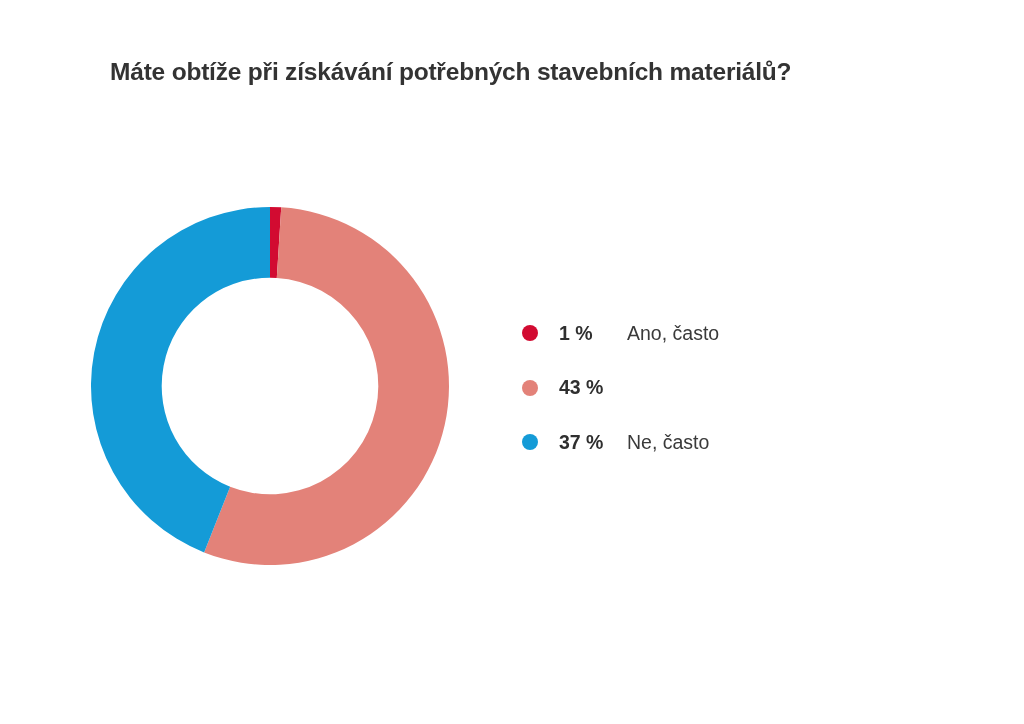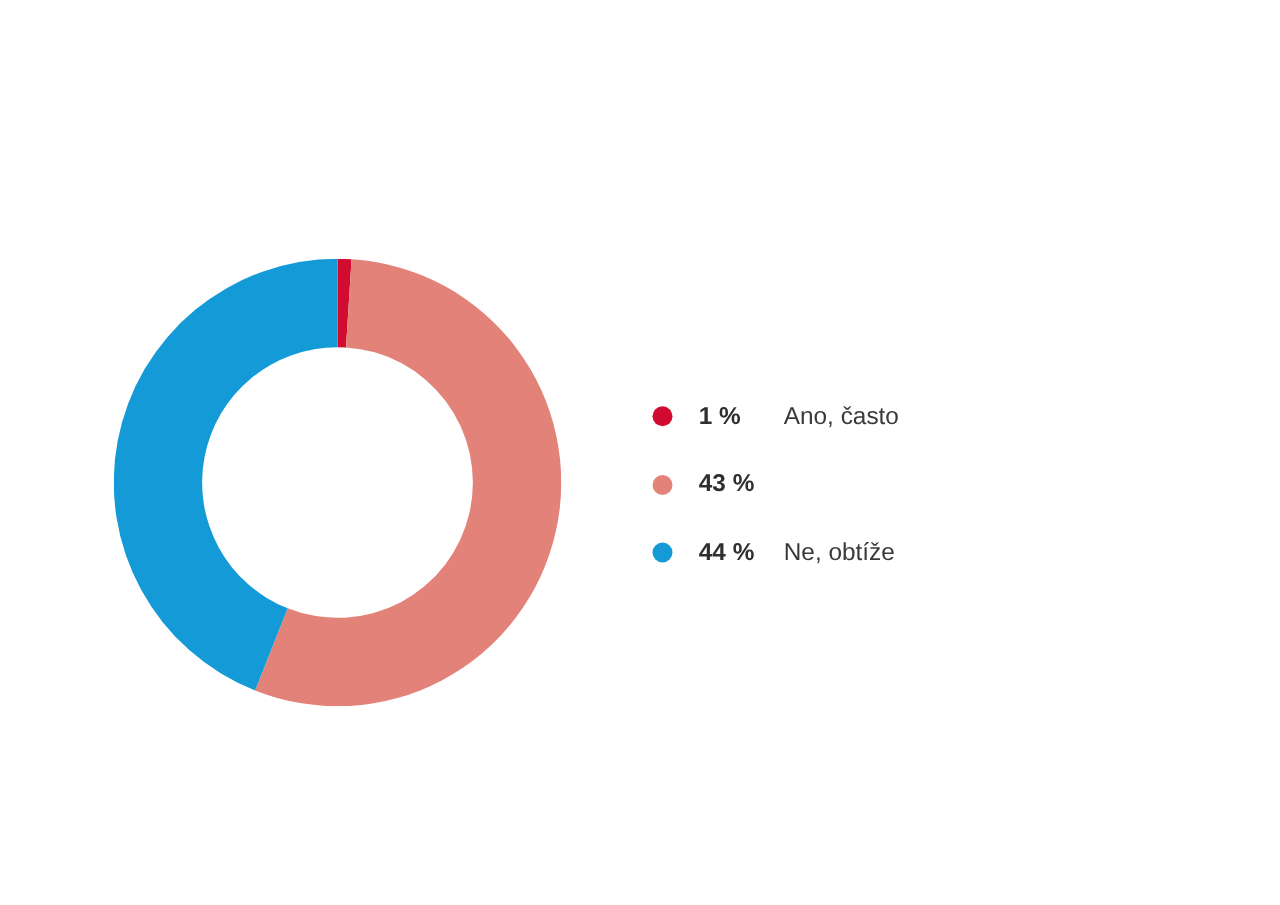--- a/index.html
+++ b/index.html
@@ -76,20 +76,21 @@
     font-weight: normal;
     color: #3a3a3a;
     white-space: nowrap;
   }
 </style>
 </head>
 <body>
 
 <div id="chart-page">
 
+  <div id="chart-title">Máte obtíže při získávání potřebných stavebních materiálů?</div>
 
   <div id="donut-wrap">
     <svg id="donut-svg" viewBox="0 0 358 358">
       <g id="donut-slices">
           <path d="M 179 0 A 179 179 0 0 1 190.23950299574713 0.3532156113393796 L 185.79989931242702 70.91869544486033 A 108.295 108.295 0 0 0 179 70.705 Z" fill="#D20B31"></path>
           <path d="M 190.23950299574713 0.3532156113393796 A 179 179 0 1 1 113.1057050694426 345.42999097399695 L 139.1339515670128 279.6901445392682 A 108.295 108.295 0 1 0 185.79989931242702 70.91869544486033 Z" fill="#E38279"></path>
           <path d="M 113.1057050694426 345.42999097399695 A 179 179 0 0 1 178.99999999999997 0 L 178.99999999999997 70.705 A 108.295 108.295 0 0 0 139.1339515670128 279.6901445392682 Z" fill="#149BD7"></path>
         </g>
     </svg>
   </div>
@@ -99,18 +100,18 @@
         <span class="legend-dot" style="background: rgb(210, 11, 49);"></span>
         <span class="legend-pct">1 %</span>
         <span class="legend-label">Ano, často</span>
       </div>
       <div class="legend-row">
         <span class="legend-dot" style="background: rgb(227, 130, 121);"></span>
         <span class="legend-pct">43 %</span>
       </div>
       <div class="legend-row">
         <span class="legend-dot" style="background: rgb(20, 155, 215);"></span>
-        <span class="legend-pct">44 %</span>
-        <span class="legend-label">Ne, obtíže</span>
+        <span class="legend-pct">37 %</span>
+        <span class="legend-label">Ne, často</span>
       </div>
     </div>
 
 </div>
 
 </body></html>

